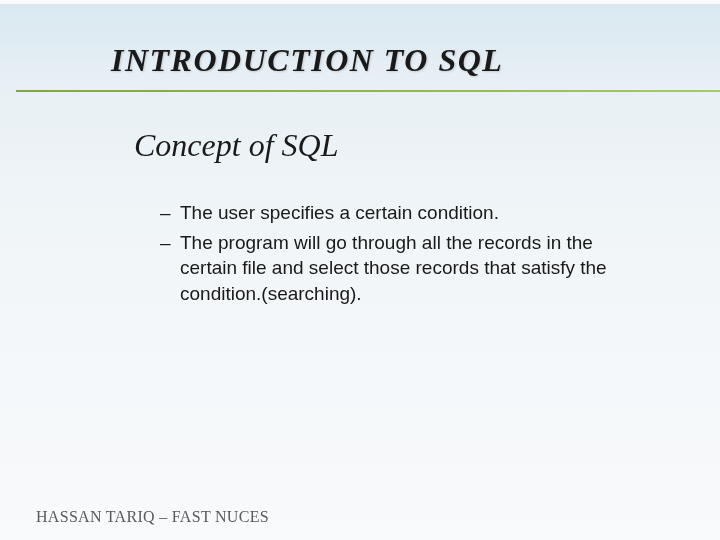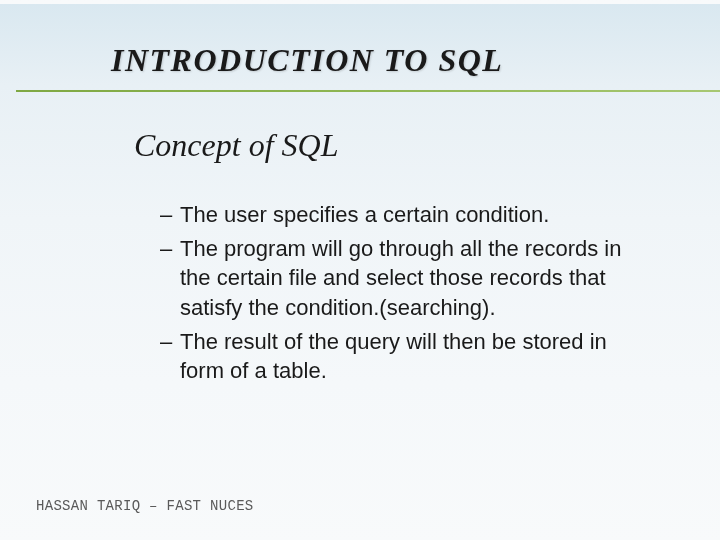--- a/index.html
+++ b/index.html
@@ -38,49 +38,48 @@
     font-size: 32px;
     font-style: italic;
     color: #1a1a1a;
     padding: 38px 0 0 118px;
   }
   .bullets {
     padding: 28px 80px 0 140px;
   }
   .bullet {
     font-family: Arial, Helvetica, sans-serif;
-    font-size: 22px;
+    font-size: 19px;
     color: #1a1a1a;
     line-height: 1.35;
     position: relative;
     padding-left: 20px;
     margin-bottom: 4px;
   }
   .bullet::before {
     content: "–";
     position: absolute;
     left: 0;
     top: 0;
   }
   .footer {
     position: absolute;
-    bottom: 34px;
+    bottom: 22px;
     left: 20px;
-    font-family: Liberation Mono, monospace;
-    font-size: 14px;
+    font-family: Liberation Serif, serif;
+    font-size: 16px;
     color: #5a5a5a;
     letter-spacing: 0.3px;
   }
 </style>
 </head>
 <body>
 
 <div class="slide">
   <h1 class="title">INTRODUCTION TO SQL</h1>
   <div class="title-underline"></div>
   <div class="subtitle">Concept of SQL</div>
   <div class="bullets">
     <div class="bullet">The user specifies a certain condition.</div>
     <div class="bullet">The program will go through all the records in the certain file and select those records that satisfy the condition.(searching).</div>
-    <div class="bullet">The result of the query will then be stored in form of a table.</div>
   </div>
   <div class="footer">HASSAN TARIQ – FAST NUCES</div>
 </div>
 
 </body></html>

